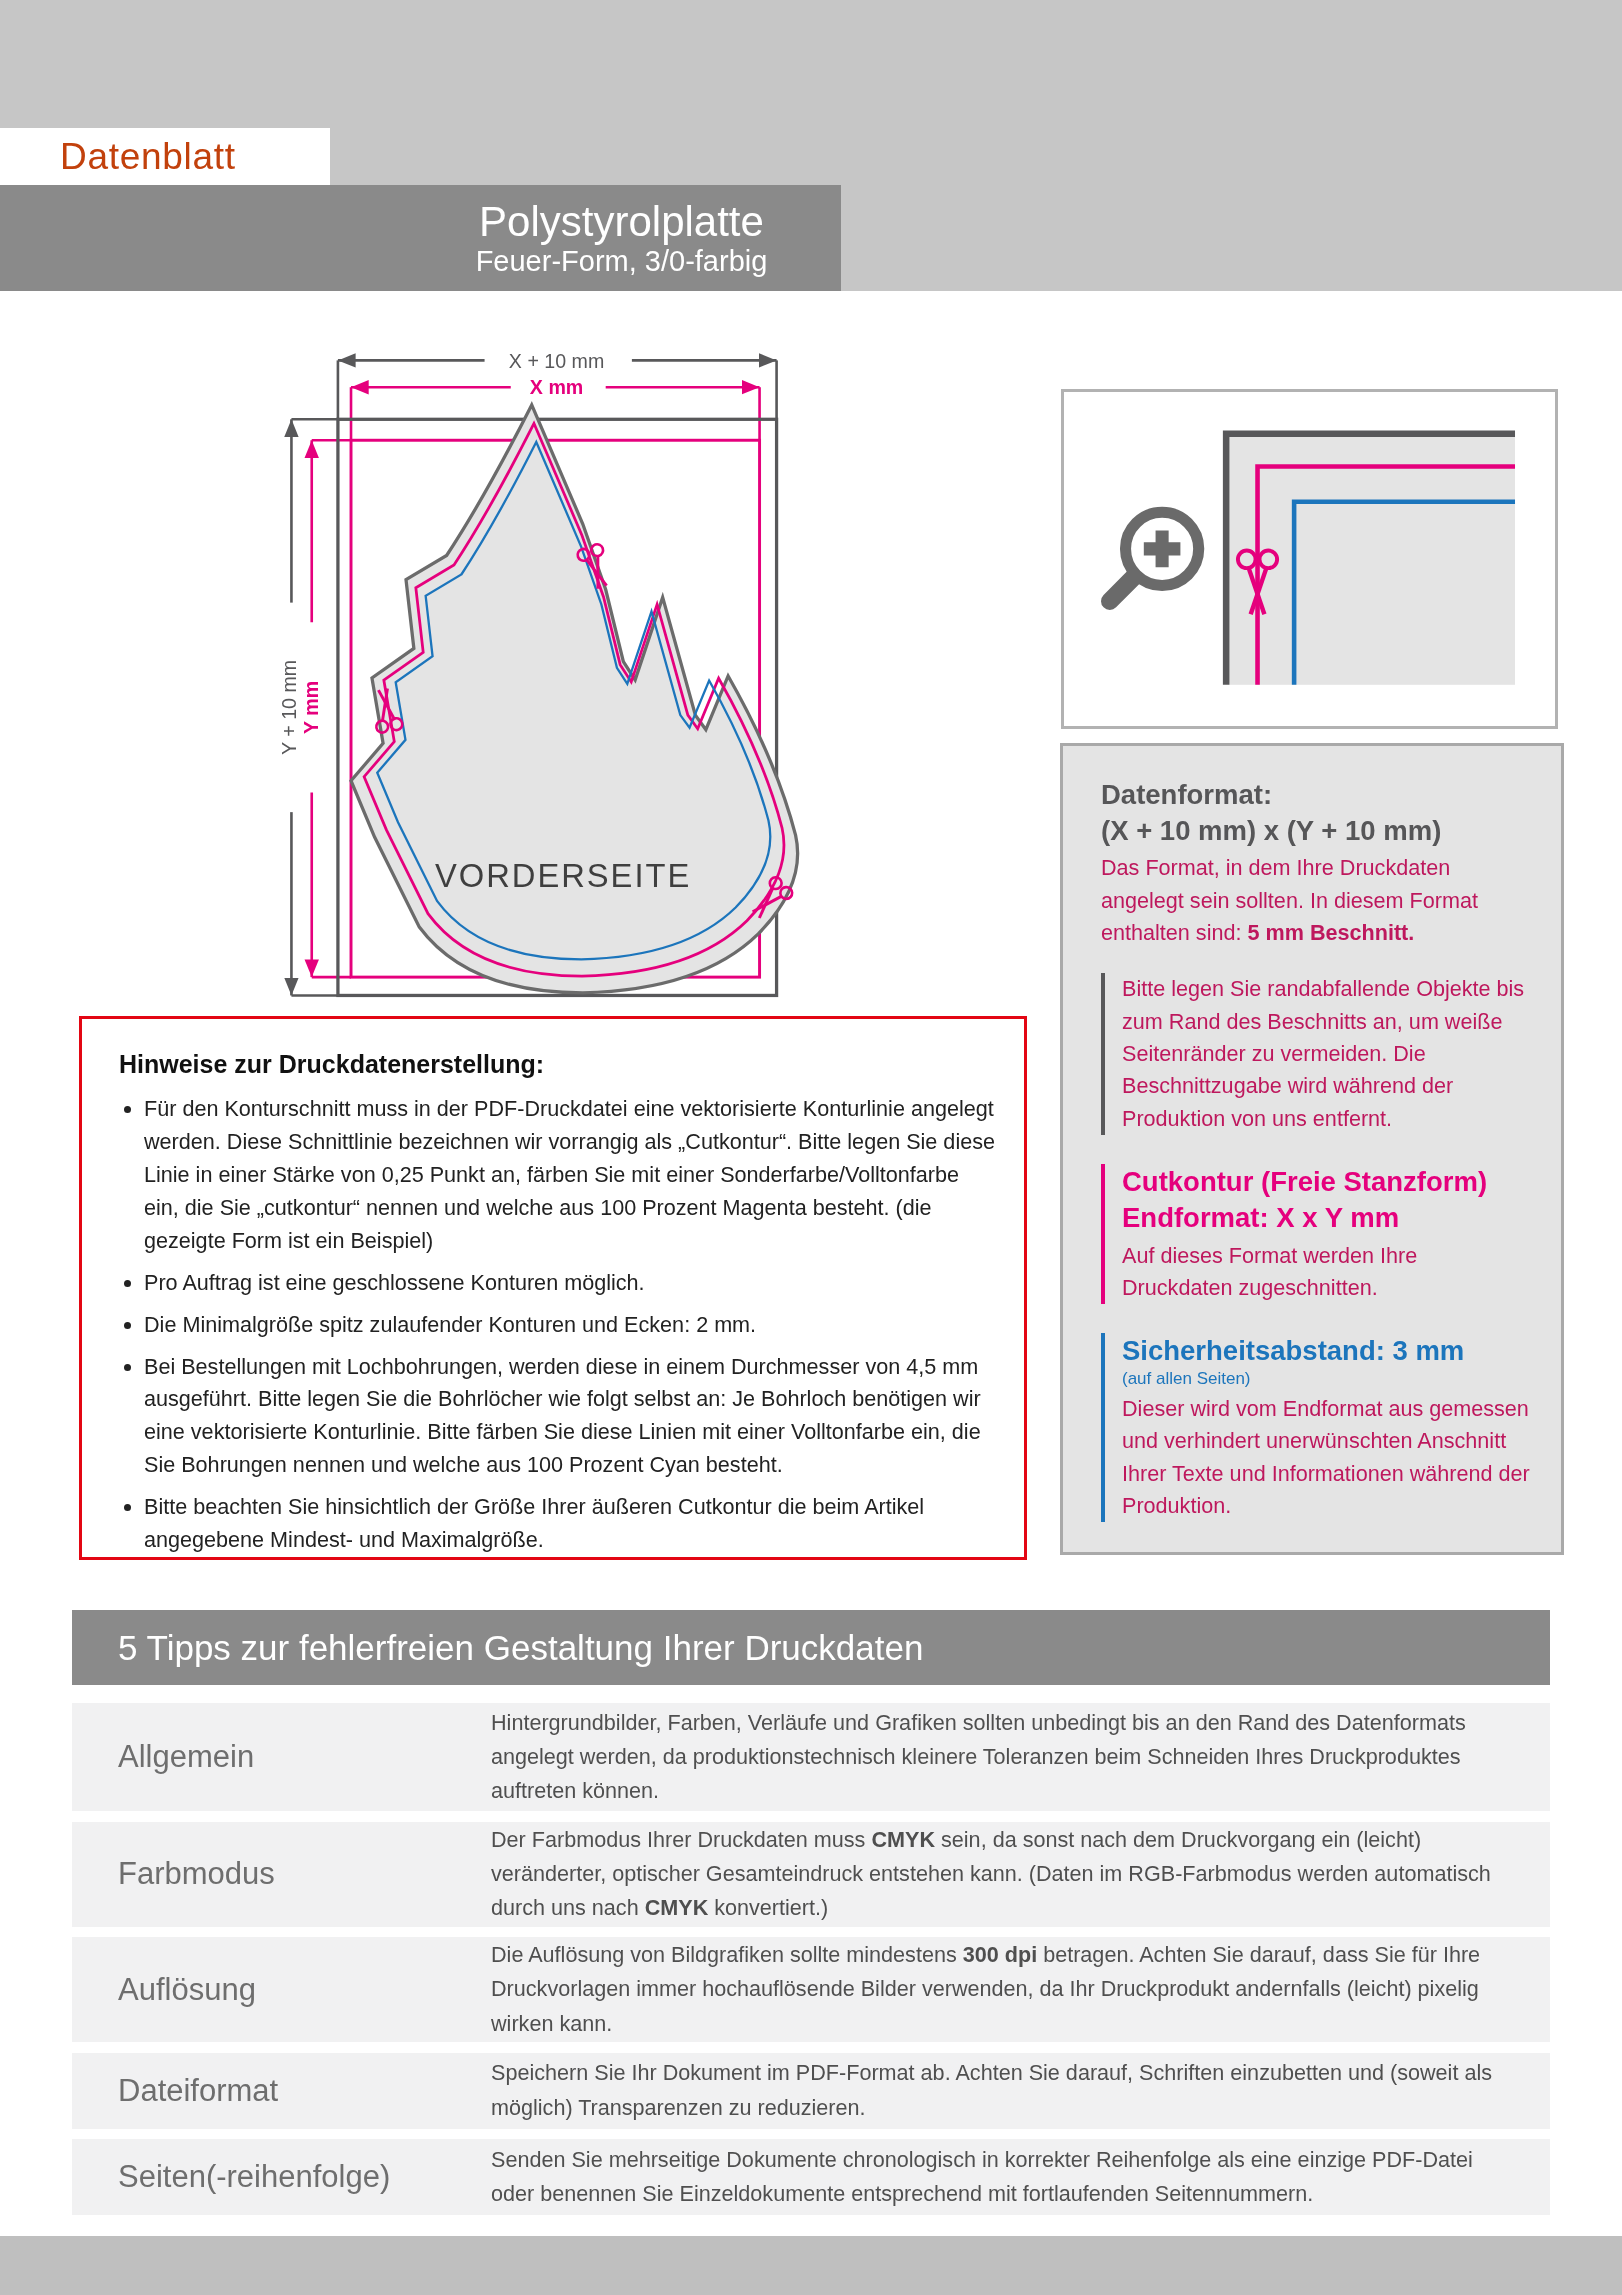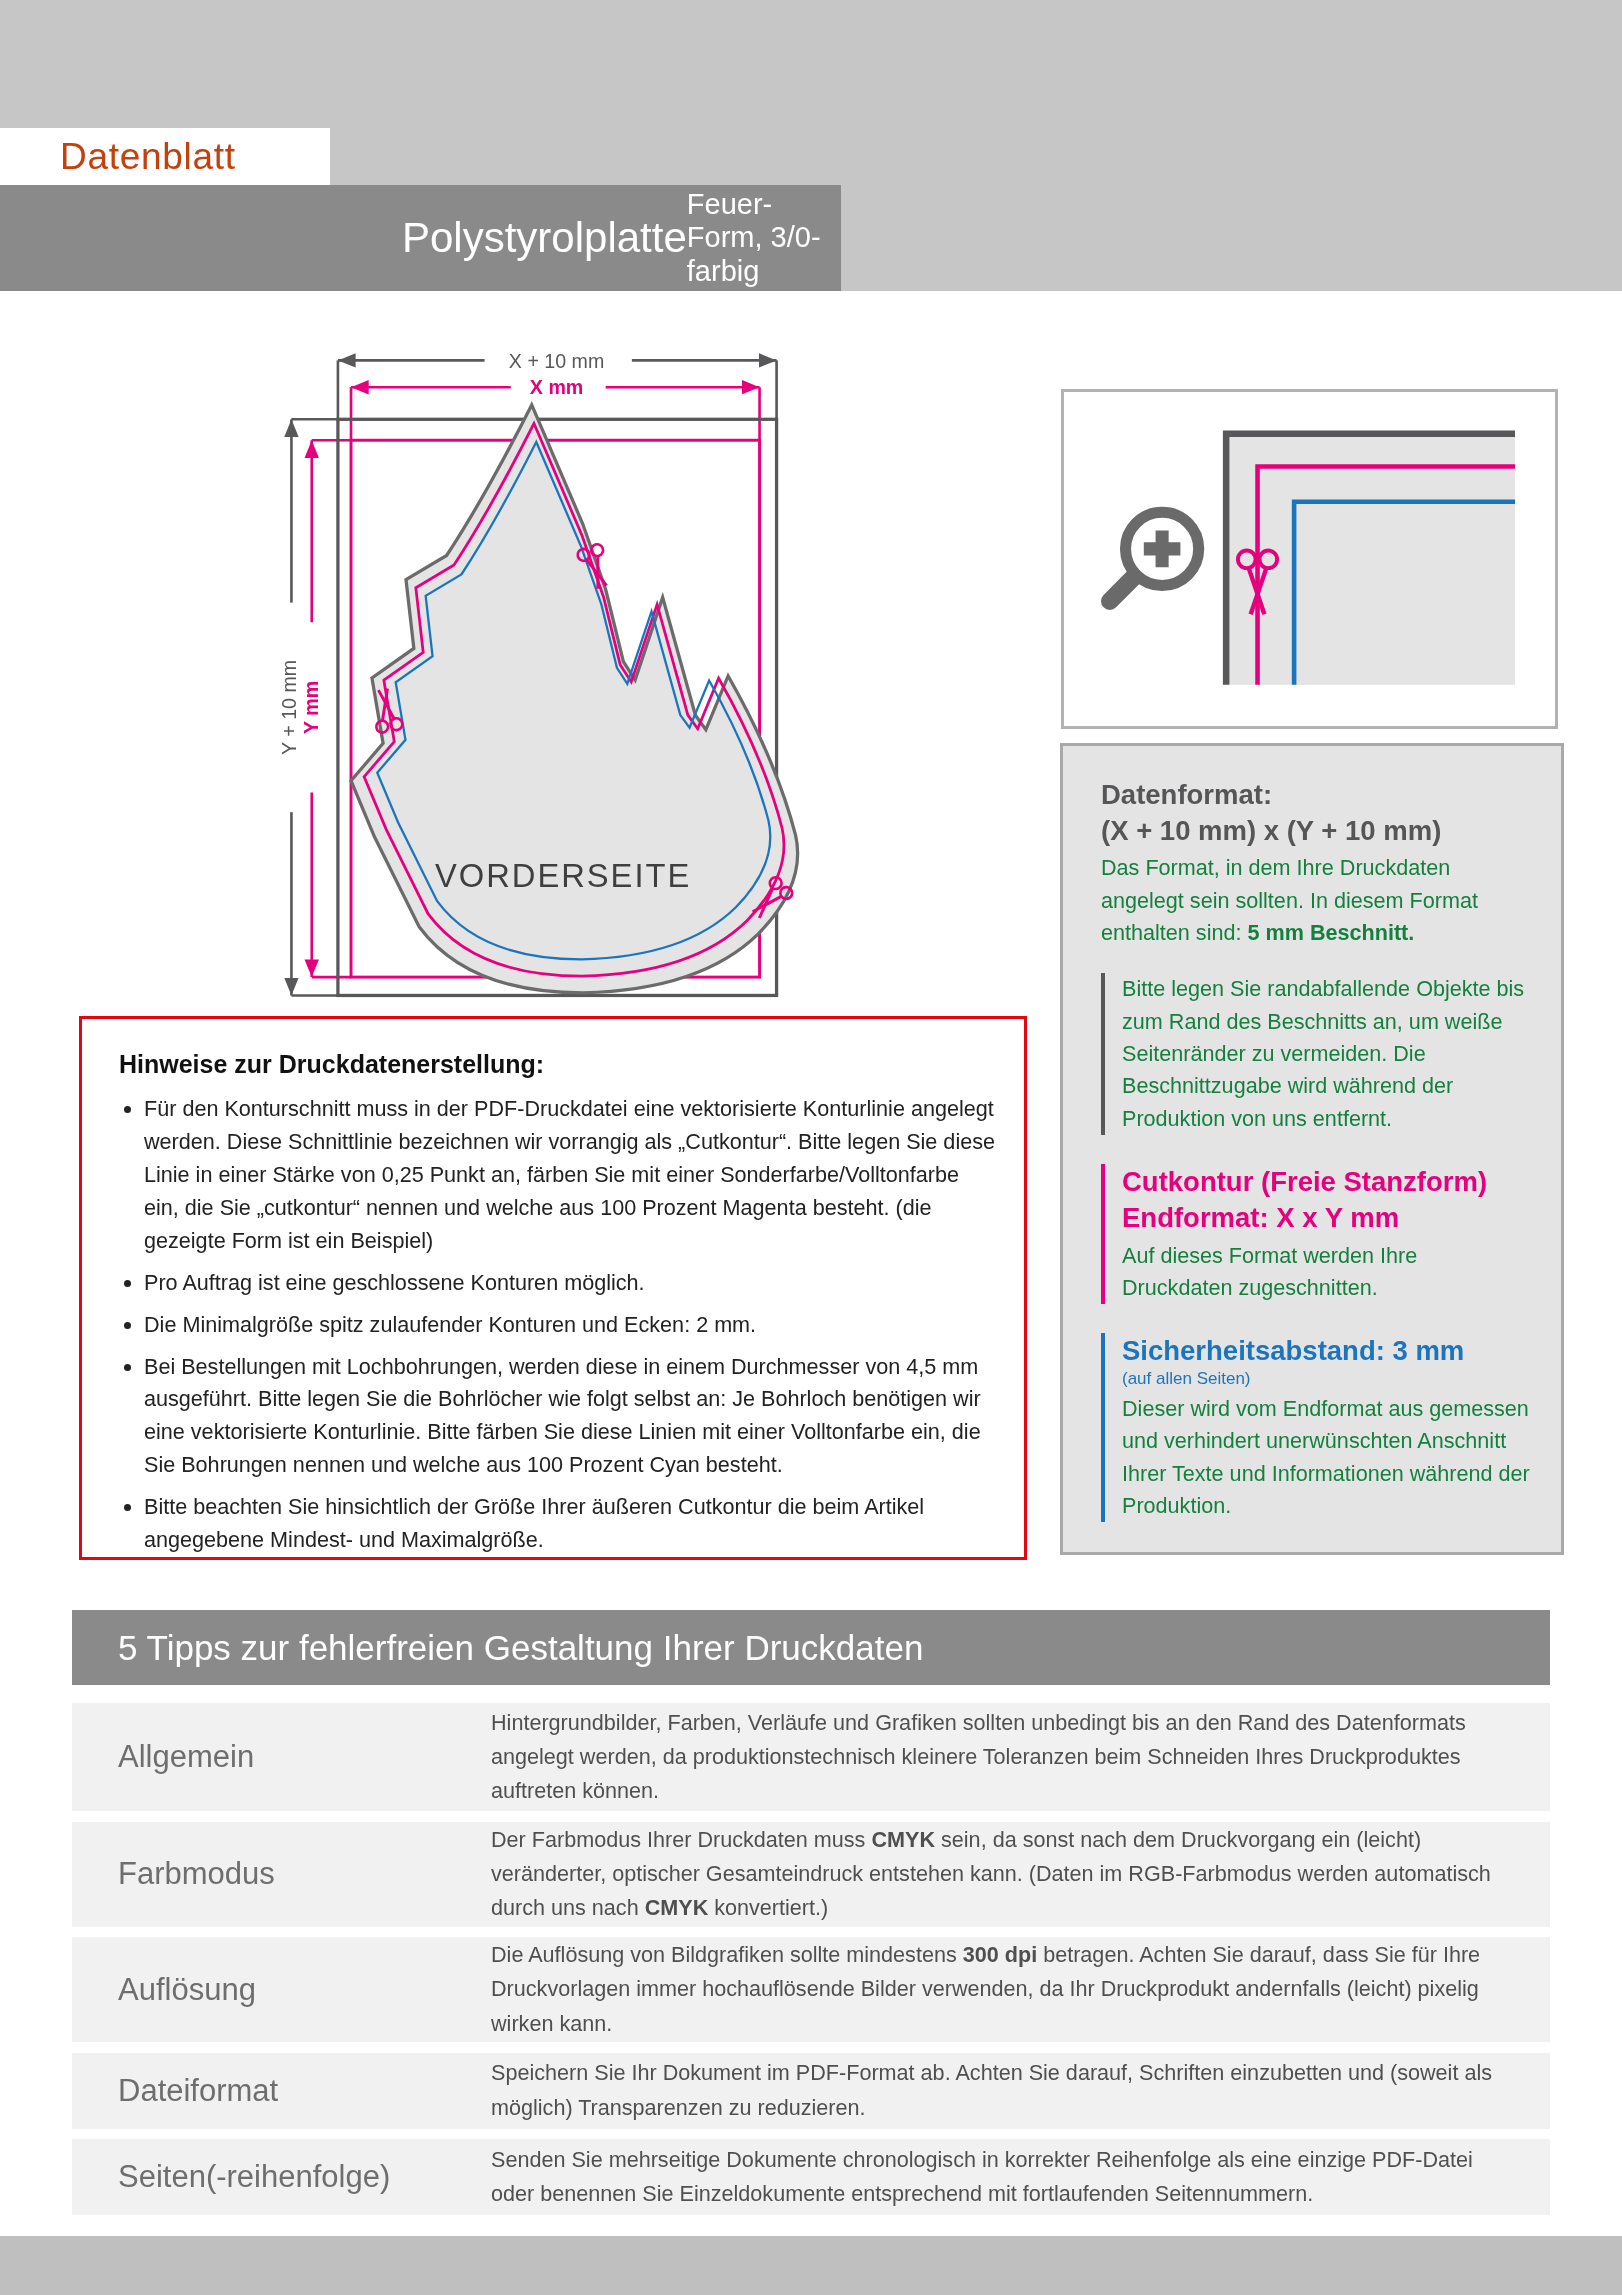--- a/index.html
+++ b/index.html
@@ -4,35 +4,35 @@
 <style>
   html,body{margin:0;padding:0;background:#ffffff;}
   .page{position:relative;width:1623px;height:2295px;background:#ffffff;overflow:hidden;
         font-family:"Liberation Sans", sans-serif;color:#4d4d4f;}
   
   .band-light{position:absolute;left:0;top:0;width:1623px;height:291px;background:#c6c6c6;}
   .title-box{position:absolute;left:0;top:128px;width:330px;height:58px;background:#ffffff;
              display:flex;align-items:center;}
   .title-box span{font-size:37px;color:#c2410c;padding-left:60px;letter-spacing:0.7px;}
   .bar-dark{position:absolute;left:0;top:185px;width:841px;height:106px;background:#8a8a8a;
-            display:flex;flex-direction:row;justify-content:center;align-items:center;
+            display:flex;flex-direction:column;justify-content:center;align-items:center;
             padding-left:402px;box-sizing:border-box;}
   .bar-dark .product{color:#ffffff;font-size:42px;line-height:1.12;}
   .bar-dark .variant{color:#ffffff;font-size:29px;line-height:1.15;}
   
   .diagram{position:absolute;left:275px;top:308px;width:537px;height:694px;}
   
   .zoom-box{position:absolute;left:1061px;top:389px;width:497px;height:340px;background:#ffffff;
             border:3.9px solid #b2b2b2;box-sizing:border-box;}
   .zoom-box svg{position:absolute;left:0;top:0;}
   
   .info-panel{position:absolute;left:1060px;top:743px;width:504px;background:#e4e4e4;
               border:3.3px solid #a9a9a9;box-sizing:border-box;padding:31px 27.5px 30px 38px;}
   .info-panel h2{margin:0;font-size:27.5px;line-height:1.3;color:#565658;}
-  .info-panel p{margin:3.9px 0 0 0;font-size:21.6px;line-height:1.5;color:#15803d;}
+  .info-panel p{margin:3.9px 0 0 0;font-size:21.6px;line-height:1.5;color:#be185d;}
   .side-block{margin-top:23.6px;padding-left:17px;border-left:4.6px solid #58585a;}
   .side-block.magenta{border-left-color:#e5007d;}
   .side-block.blue{border-left-color:#1c75bc;}
   .info-panel .mag{color:#e5007d;}
   .info-panel .blu{color:#1c75bc;}
   .info-panel .sub{font-size:17px;}
   
   .notes{position:absolute;left:79px;top:1016px;width:948px;height:544px;background:#ffffff;
          border:3.9px solid #e30613;box-sizing:border-box;padding:31px 26px 0 37px;}
   .notes h3{margin:0 0 14.4px 0;font-size:25px;color:#111111;}

